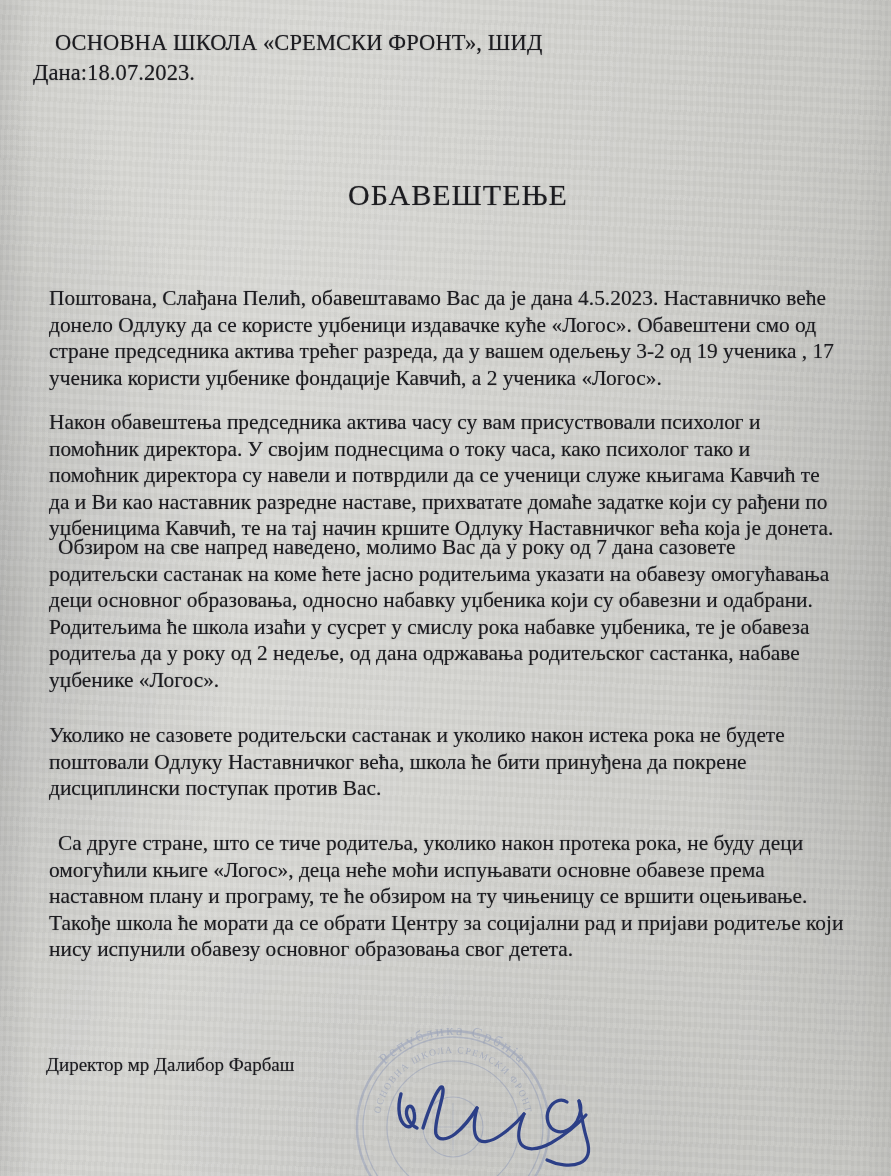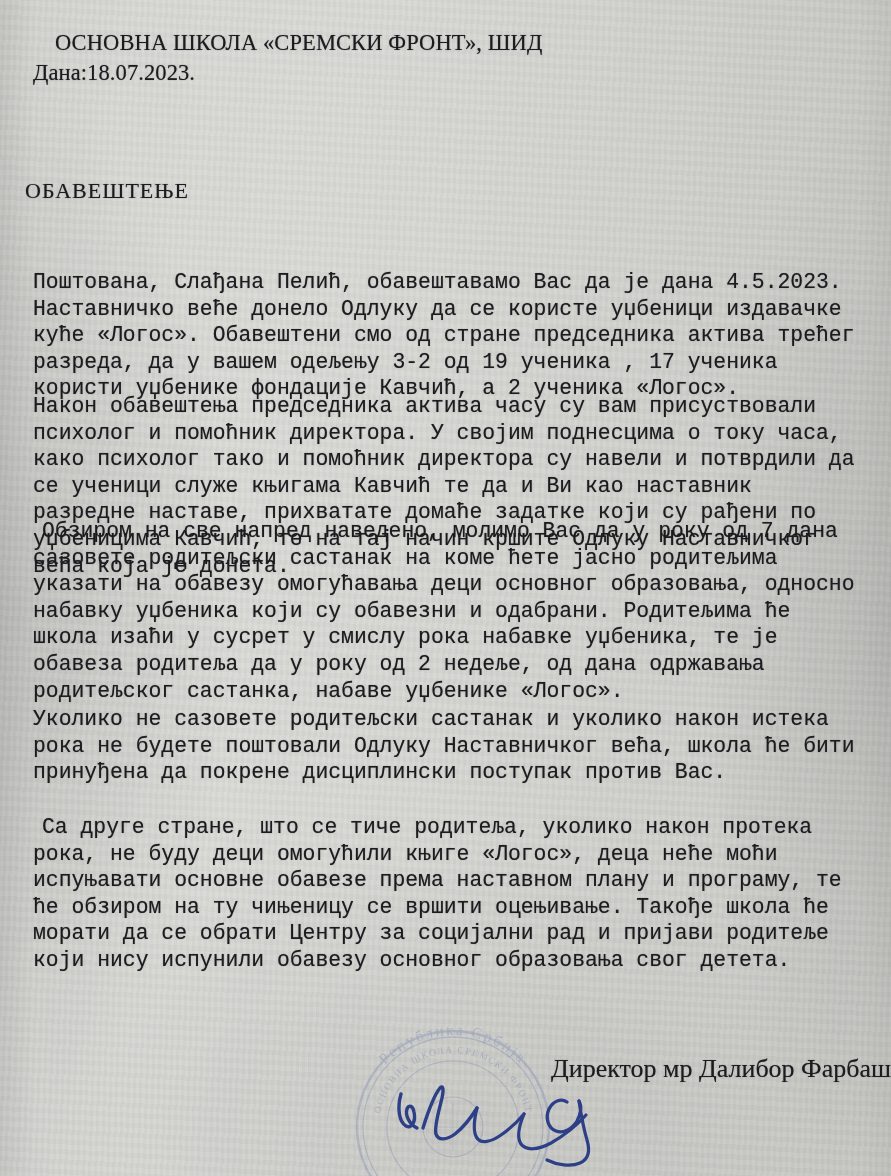--- a/index.html
+++ b/index.html
@@ -61,52 +61,53 @@
     text-shadow: 0 0 1.1px rgba(30,30,34,0.55);
   }
   .hdr .school { padding-left: 22px; display: block; }
   .hdr .num, .hdr .date { display: block; }
 
   .doc-title {
     position: absolute;
     left: 0;
     right: 0;
     top: 178px;
-    font-size: 22px;
+    text-align: center;
+    font-size: 30px;
     letter-spacing: 1.0px;
     padding-left: 25px;
     text-shadow: 0 0 1.1px rgba(30,30,34,0.5);
   }
 
   .body-block {
     position: absolute;
     left: 33px;
     width: 828px;
     font-size: 21.4px;
     line-height: 26.6px;
     text-align: left;
     text-shadow: 0 0 1.0px rgba(28,28,32,0.5);
   }
-  .body-block p { margin: 0; font-family: Liberation Mono, monospace; }
+  .body-block p { margin: 16px; }
   .body-block p.ind { text-indent: 9px; }
 
   #para-1 { top: 269px; }
   #para-2 { top: 393px; }
   #para-3 { top: 518px; }
   #para-4 { top: 706px; }
   #para-5 { top: 814px; }
 
   .sign-line {
     position: absolute;
     left: 0;
     right: 0;
     top: 1054px;
-    text-align: right;
+    text-align: left;
     padding-left: 46px;
-    font-size: 26px;
+    font-size: 19px;
     text-shadow: 0 0 1.0px rgba(28,28,32,0.5);
   }
 
   
   .seal {
     position: absolute;
     left: 337px;
     top: 1011px;
     width: 232px;
     height: 232px;

